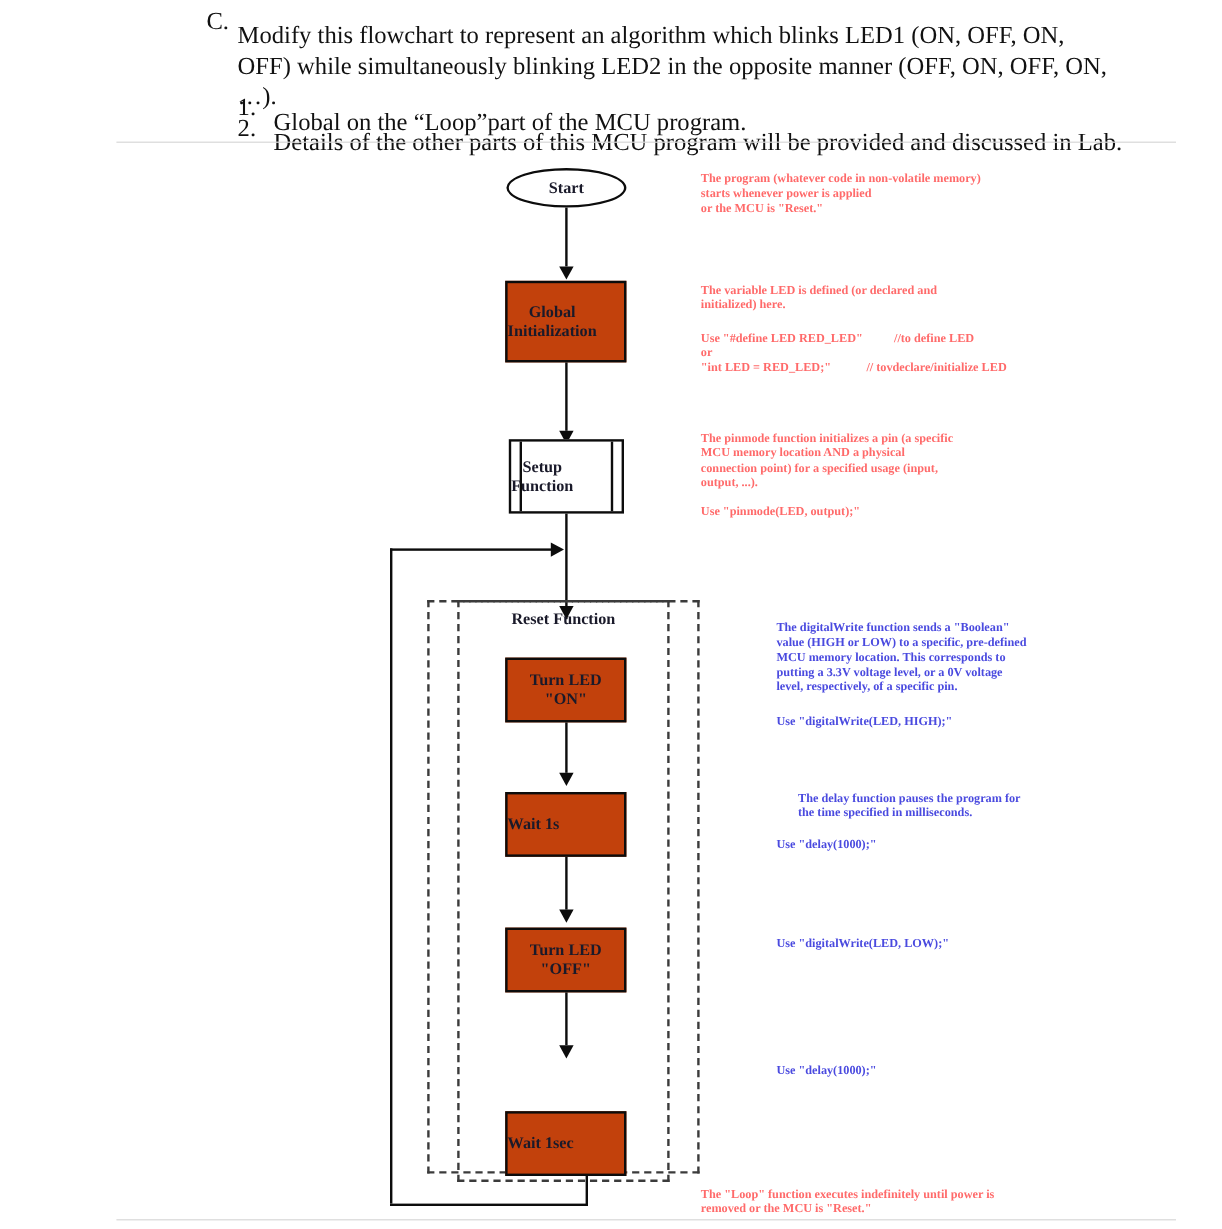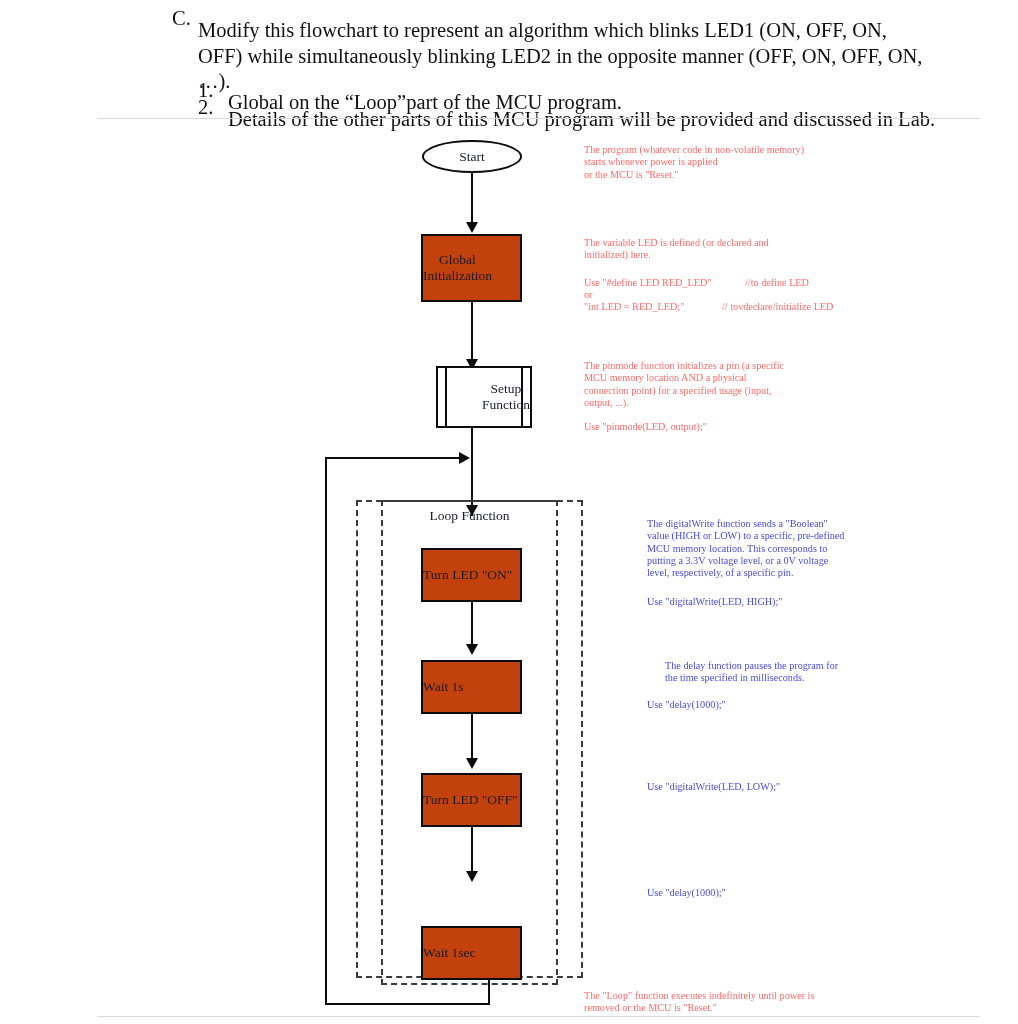--- a/index.html
+++ b/index.html
@@ -55,20 +55,21 @@
   #divider-top    { top: 118px; }
   #divider-bottom { top: 1016px; }
 
   
   #flowchart {
     position: absolute;
     left: 0;
     top: 118px;
     width: 1018px;
     height: 842px;
+    font-weight: bold;
   }
 
   
   .node-terminator {
     position: absolute;
     border: 2.2px solid #0c0c0c;
     border-radius: 50%;
     background: #ffffff;
     display: flex;
     align-items: center;
@@ -85,23 +86,22 @@
     justify-content: flex-start;
     box-sizing: border-box;
   }
   
   .node-predefined {
     position: absolute;
     border: 2.2px solid #0c0c0c;
     background: #ffffff;
     display: flex;
     align-items: center;
-    justify-content: flex-end;
-    box-sizing: border-box;
-    margin-left: 12px;
+    justify-content: flex-start;
+    box-sizing: border-box;
   }
   .node-predefined::before,
   .node-predefined::after {
     content: "";
     position: absolute;
     top: 0;
     bottom: 0;
     width: 0;
     border-left: 2.2px solid #0c0c0c;
   }
@@ -216,21 +216,21 @@
   <div class="conn-v" style="left:325px; top:339px; height:546px;"></div>
   <div class="conn-h" style="left:325px; top:885px; width:165px;"></div>
   <div class="conn-v" style="left:488px; top:847px; height:40px;"></div>
   <div class="conn-h" style="left:325px; top:339px; width:137px;"></div>
   <div class="arrow-right" style="left:459px; top:334px;"></div>
 
   <div class="loop-box" style="left:356px; top:382px; width:227px; height:478px;"></div>
 
   <div class="loop-box" style="left:381px; top:382px; width:177px; height:485px;"></div>
 
-  <div class="loop-title" style="left:381px; top:390px; width:177px;">Loop Function</div>
+  <div class="loop-title" style="left:381px; top:390px; width:177px;">Reset Function</div>
 
   <div class="node-process" style="left:421px; top:430px; width:101px; height:54px;">
     <span class="node-label">Turn LED "ON"</span>
   </div>
   <div class="conn-v" style="left:471px; top:484px; height:42px;"></div>
   <div class="arrow-down" style="left:466px; top:526px;"></div>
 
   <div class="node-process" style="left:421px; top:542px; width:101px; height:54px;">
     <span class="node-label">Wait 1s</span>
   </div>

